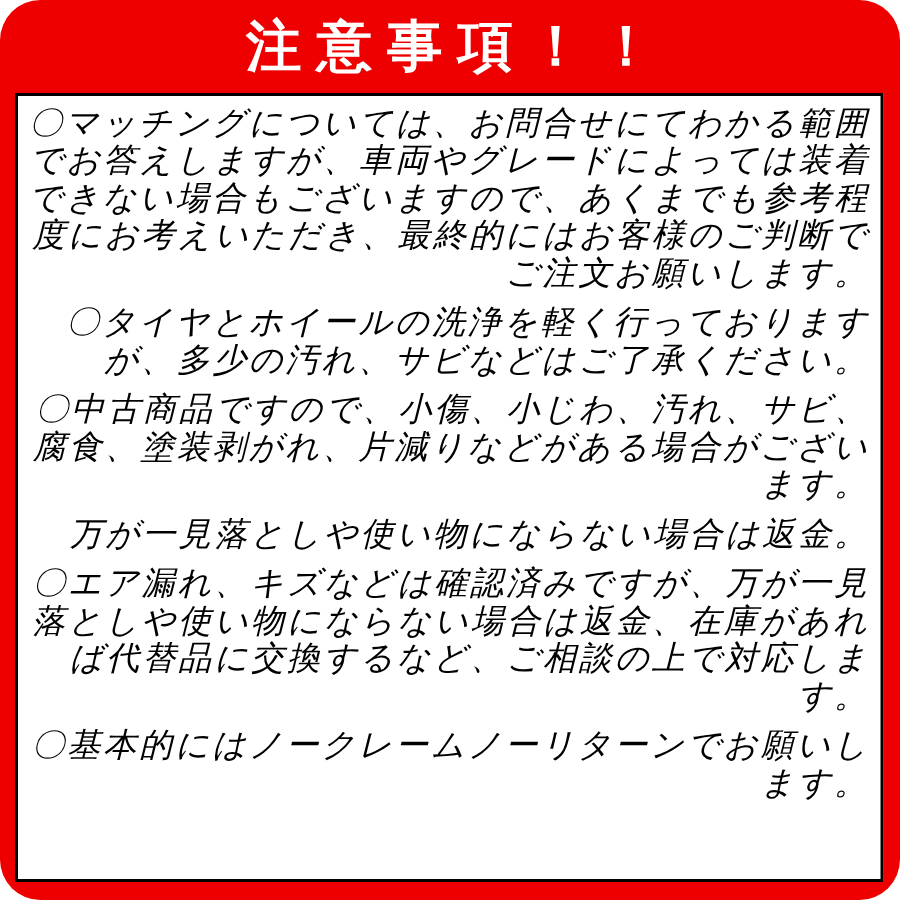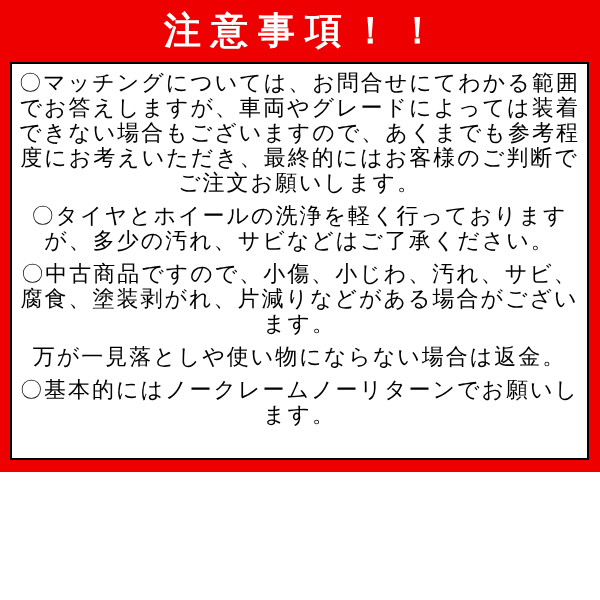--- a/index.html
+++ b/index.html
@@ -6,24 +6,25 @@
     --red: #ee0000;
     --title-color: #ffffff;
     --panel-bg: #ffffff;
     --panel-border: #000000;
     --text-color: #000000;
   }
   html, body { margin: 0; padding: 0; }
   .card {
     position: relative;
     width: 600px;
-    height: 472px;
+    height: 600px;
     background: var(--red);
     font-family: "DejaVu Sans", sans-serif;
     overflow: hidden;
+    border-radius: 27px;
   }
   .header {
     height: 62px;
     display: flex;
     align-items: center;
     justify-content: center;
   }
   .title {
     color: var(--title-color);
     font-size: 37px;
@@ -45,30 +46,32 @@
     overflow: hidden;
   }
   .notice {
     margin: 0 0 8px 0;
     color: var(--text-color);
     font-size: 22px;
     line-height: 25px;
     letter-spacing: 2px;
     overflow-wrap: anywhere;
     word-break: break-all;
-    text-align: center;
+    text-align: right;
+    font-style: italic;
   }
 </style>
 </head>
 <body>
 
 <div class="card">
   <div class="header">
     <div class="title">注意事項！！</div>
   </div>
   <div class="panel">
     <p class="notice">〇マッチングについては、お問合せにてわかる範囲でお答えしますが、車両やグレードによっては装着できない場合もございますので、あくまでも参考程度にお考えいただき、最終的にはお客様のご判断でご注文お願いします。</p>
     <p class="notice">〇タイヤとホイールの洗浄を軽く行っておりますが、多少の汚れ、サビなどはご了承ください。</p>
     <p class="notice">〇中古商品ですので、小傷、小じわ、汚れ、サビ、腐食、塗装剥がれ、片減りなどがある場合がございます。</p>
     <p class="notice">万が一見落としや使い物にならない場合は返金。</p>
+    <p class="notice">〇エア漏れ、キズなどは確認済みですが、万が一見落としや使い物にならない場合は返金、在庫があれば代替品に交換するなど、ご相談の上で対応します。</p>
     <p class="notice">〇基本的にはノークレームノーリターンでお願いします。</p>
   </div>
 </div>
 
 </body></html>

